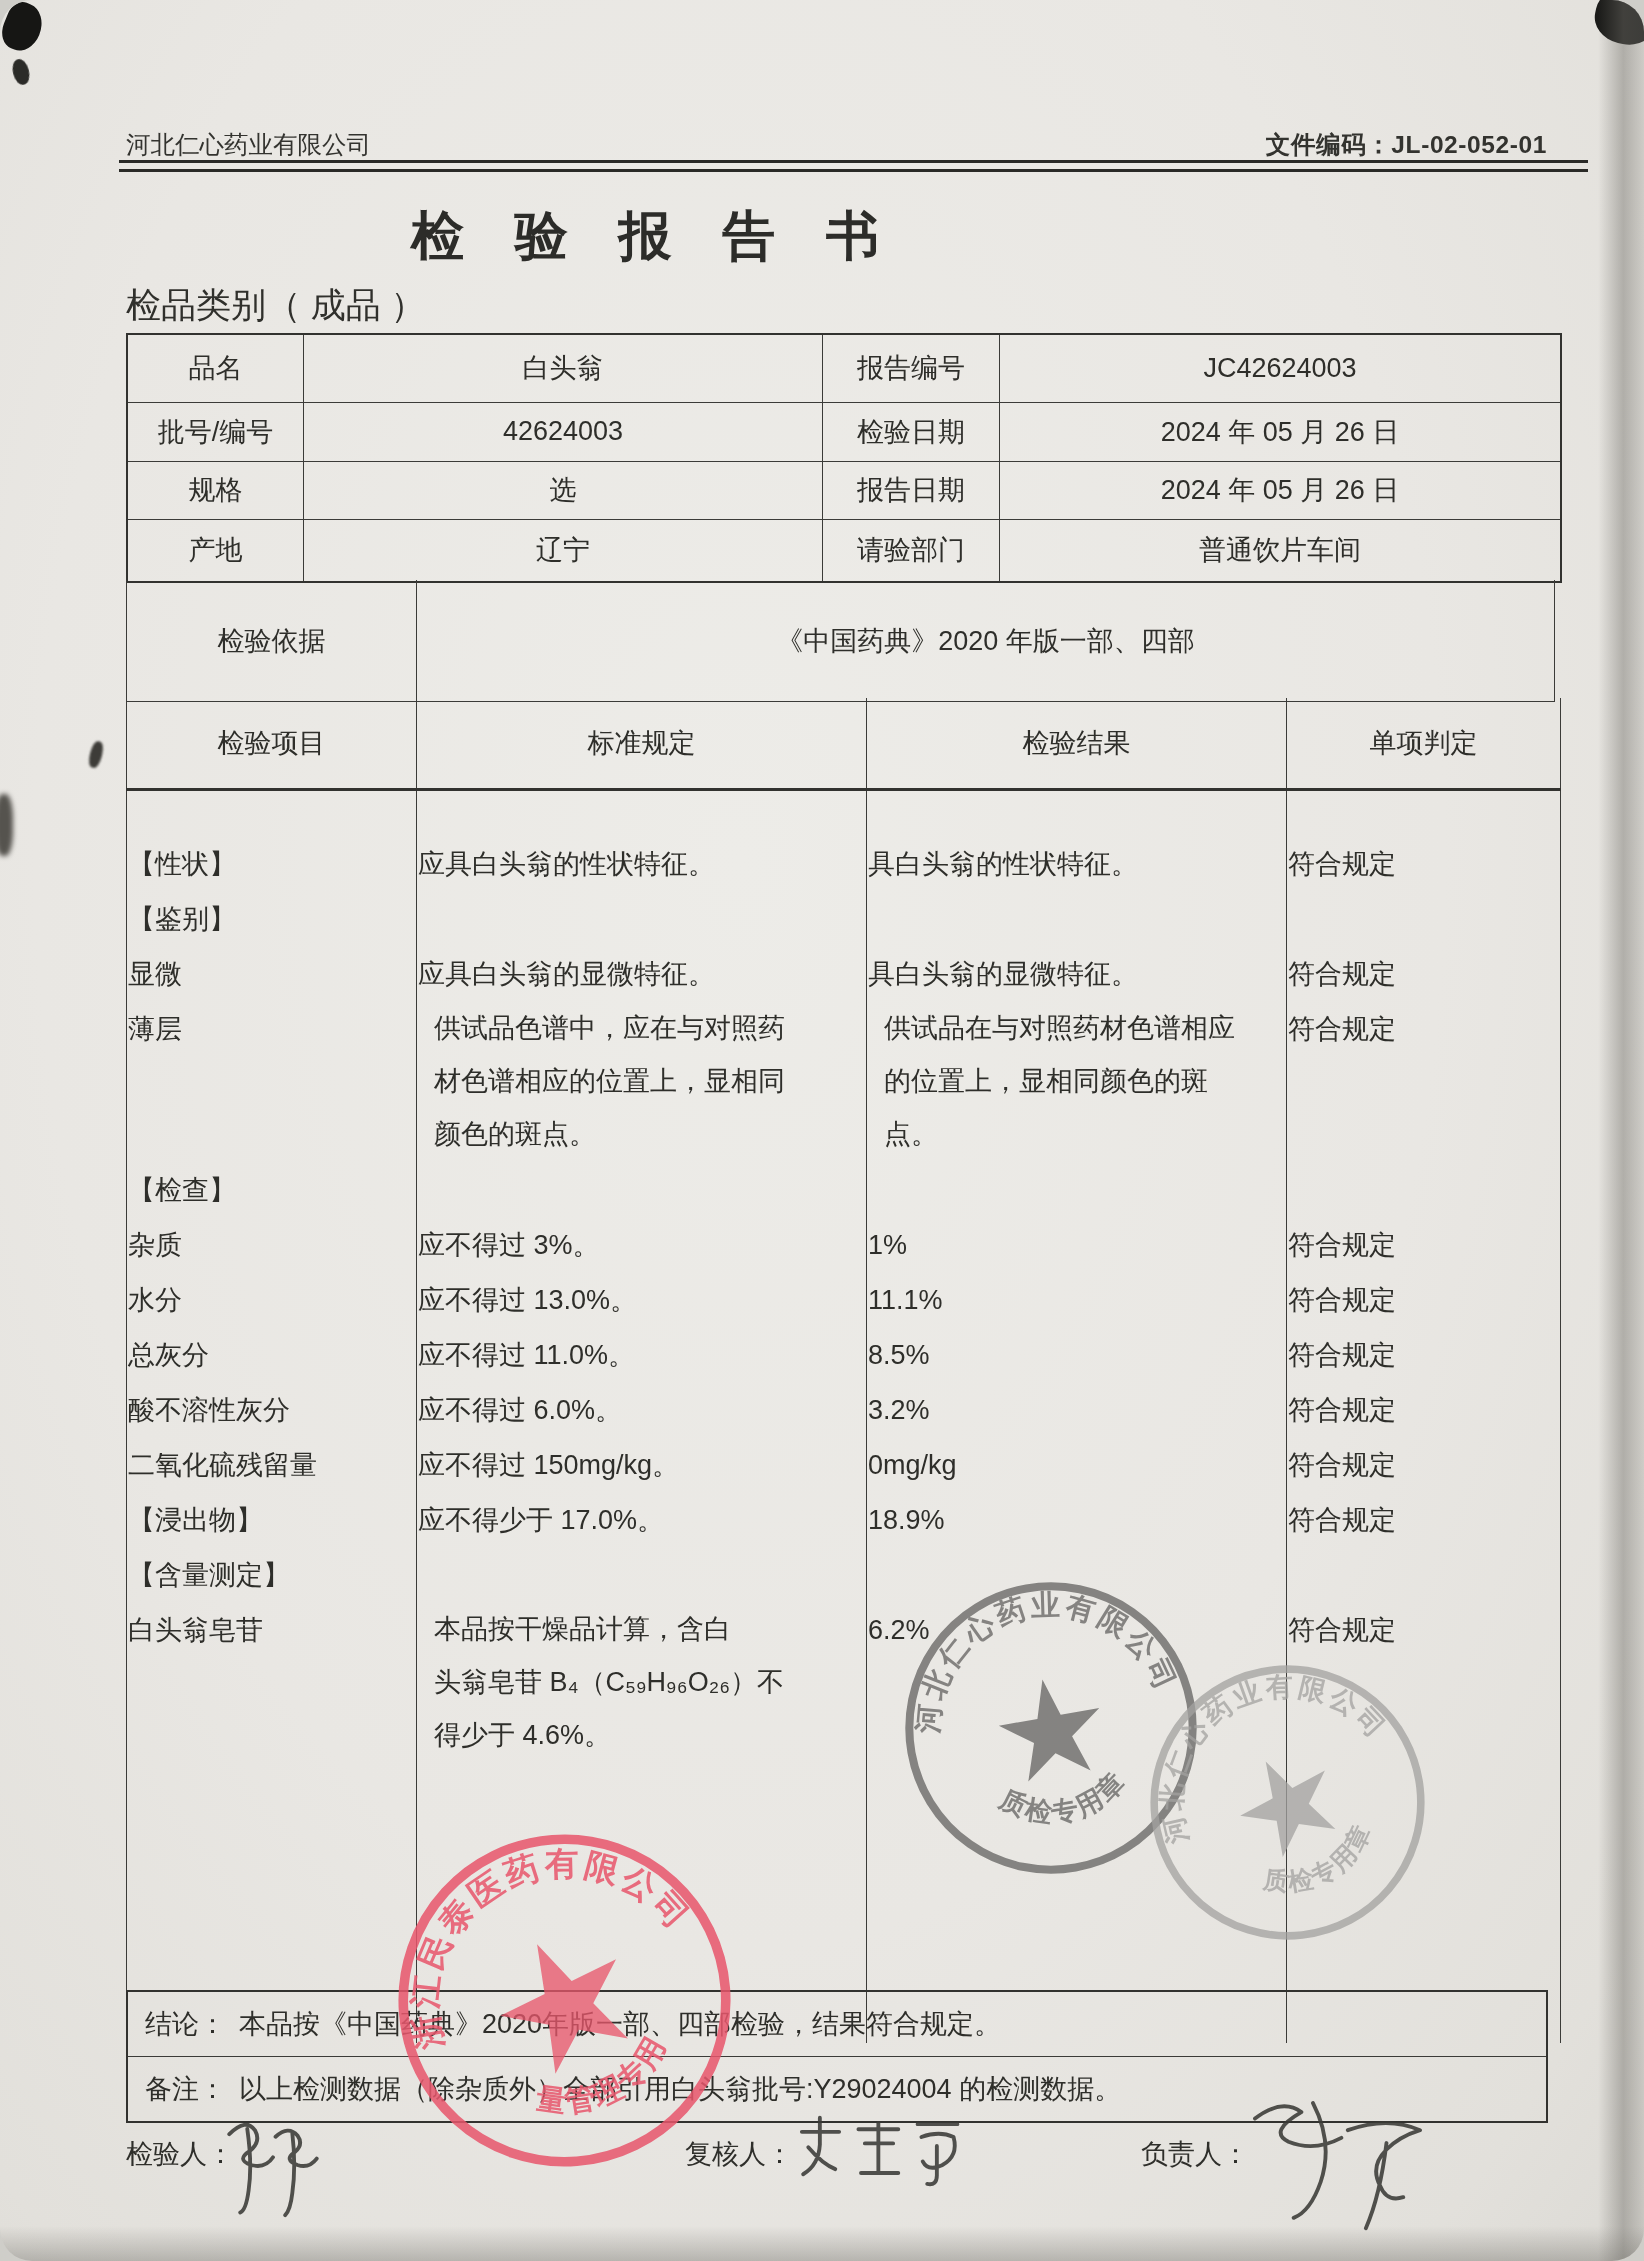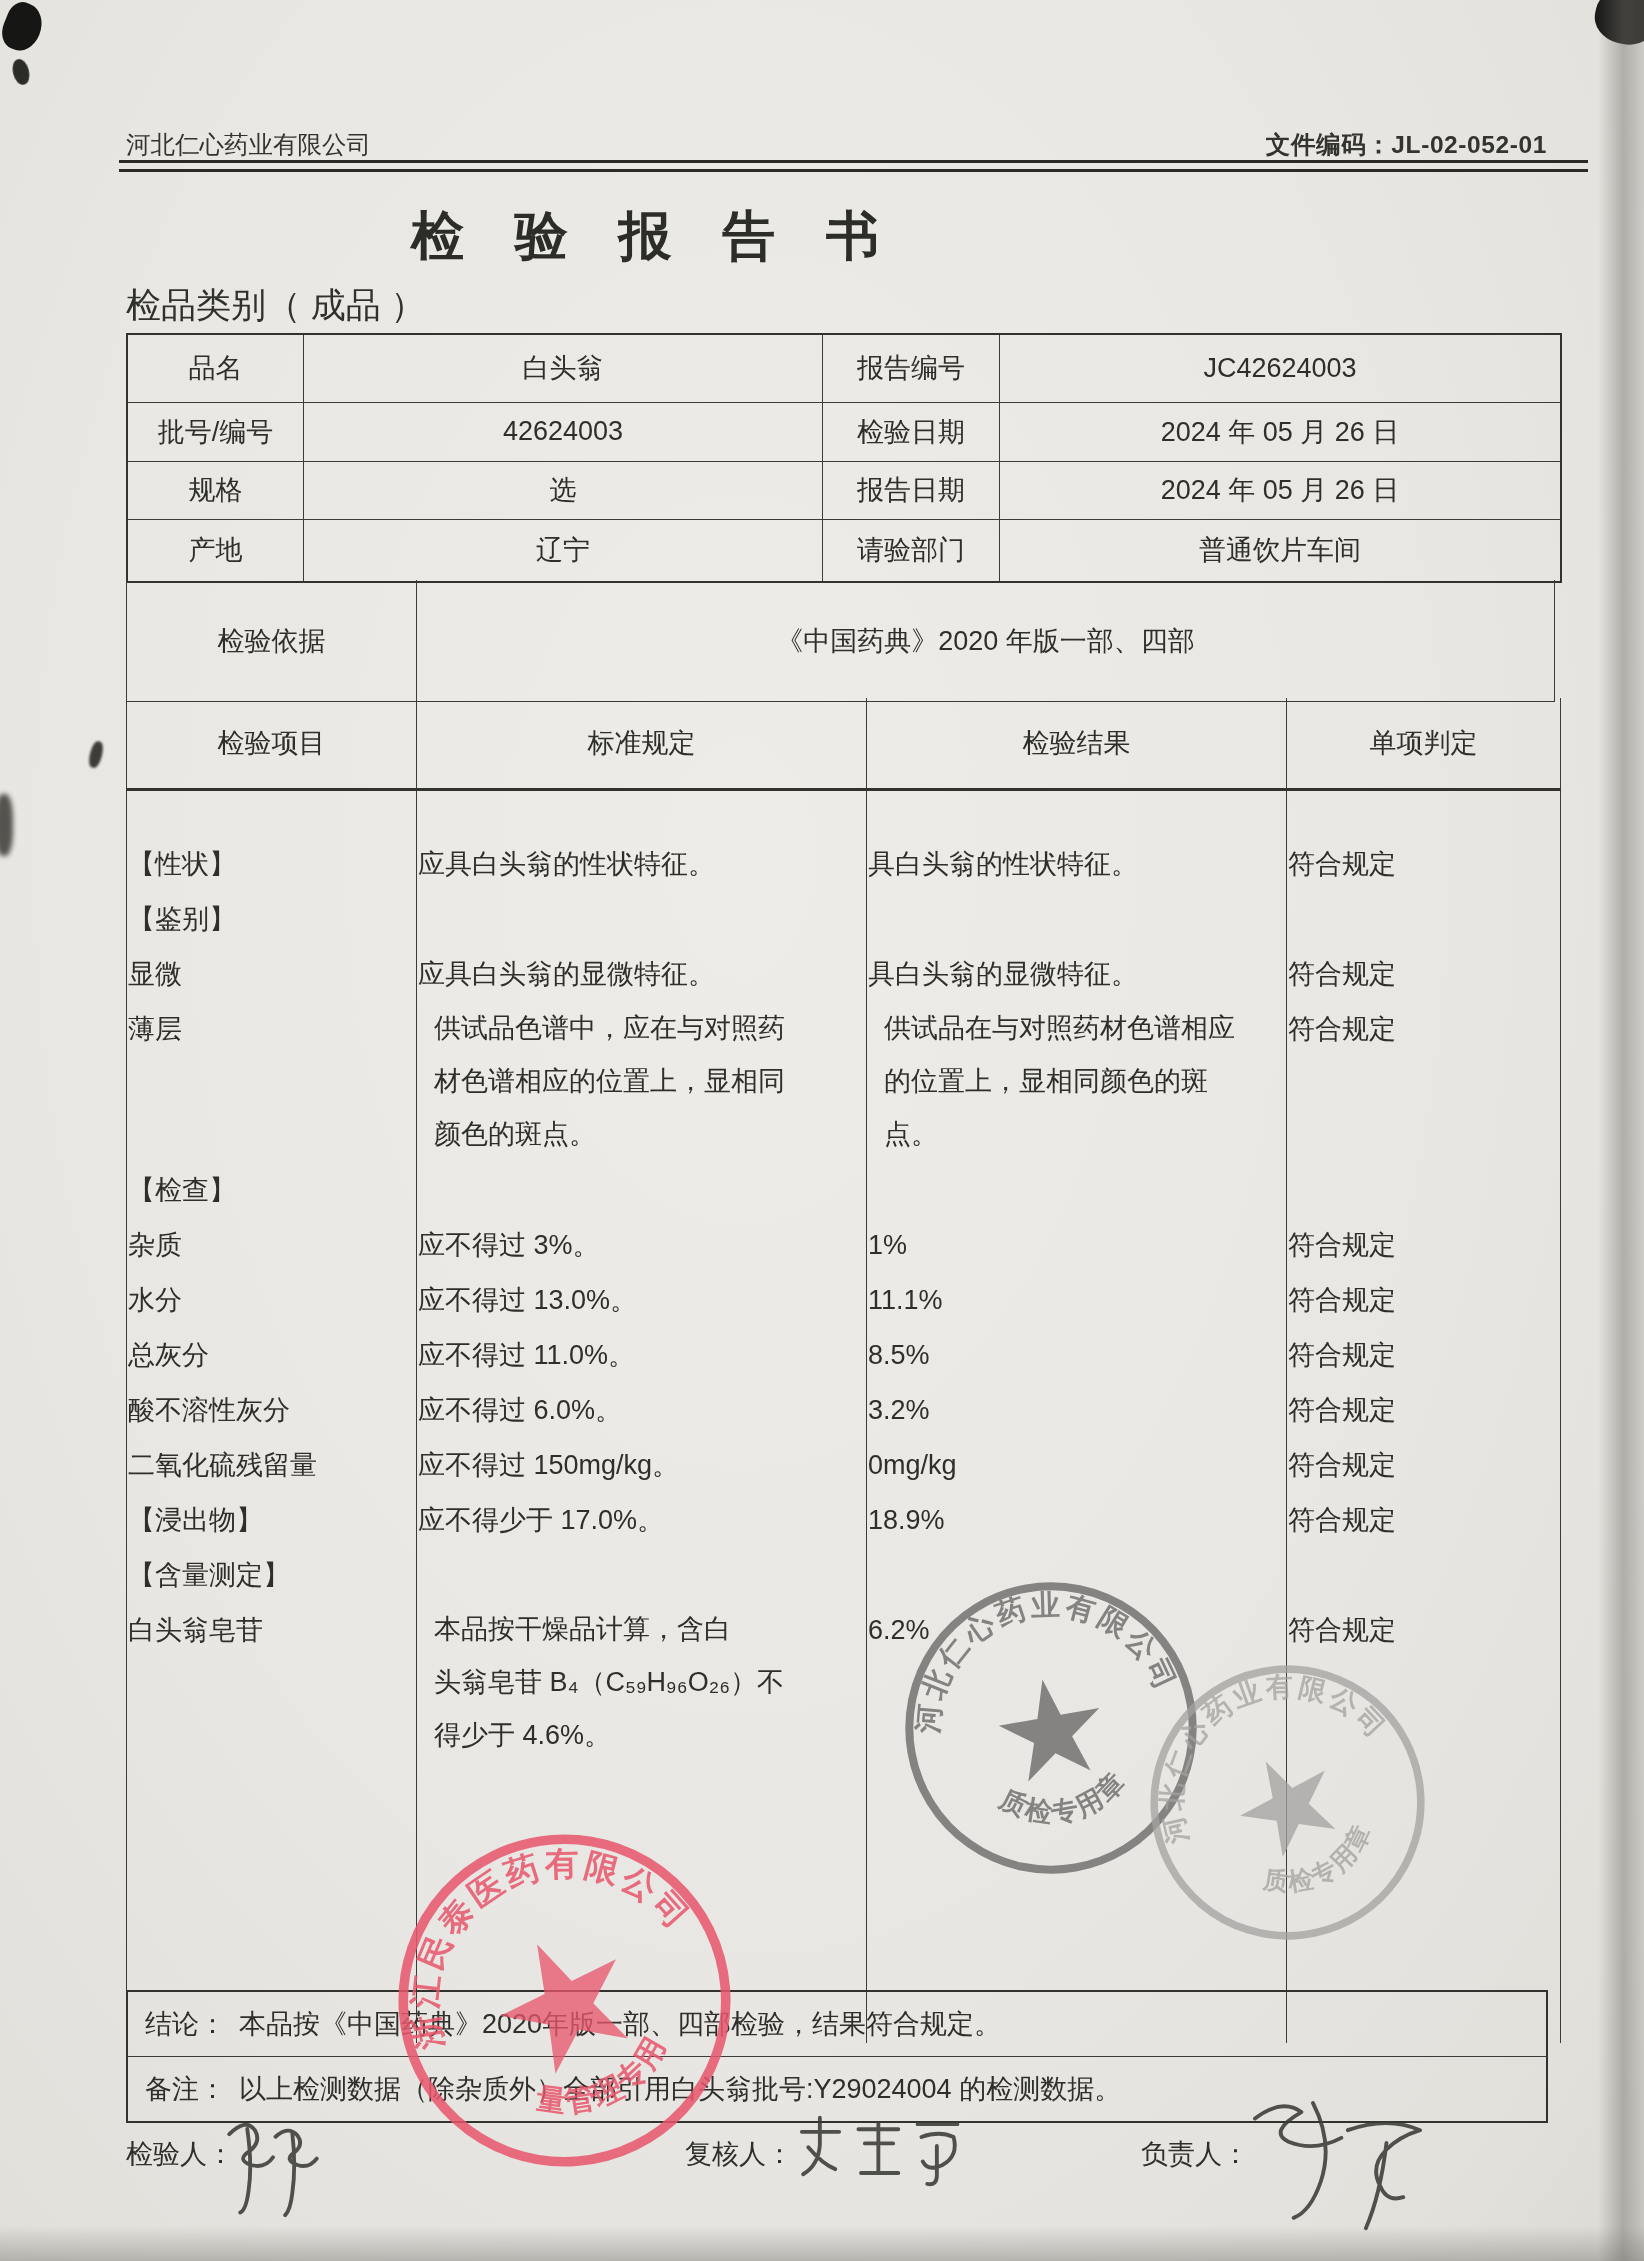--- a/index.html
+++ b/index.html
@@ -1,18 +1,18 @@
 <!DOCTYPE html>
 <html style="font-size:10.3px"><head>
 <meta charset="utf-8">
 <style>
   html,body{margin:0;padding:0;}
   body{width:1644px;height:2261px;background:#cfcec9;font-family:"Liberation Sans","DejaVu Sans",sans-serif;}
   .page{position:relative;width:1644px;height:2261px;overflow:hidden;color:#2e2e2c;
-        background:radial-gradient(ellipse at 45% 38%, #edecE8 0%, #e9e7e3 55%, #e2e0db 88%, #dcdad5 100%);}
+        background:radial-gradient(ellipse at 45% 38%, #edecE8 0%, #e9e7e3 55%, #e2e0db 88%, #dcdad5 100%);border-radius:32px;}
   
   .art{position:absolute;pointer-events:none;}
   .a-tl1{left:3.9px;top:2.6px;width:37px;height:48px;background:#161614;border-radius:38% 55% 50% 45%;transform:rotate(22deg);}
   .a-tl2{left:13px;top:59px;width:15.5px;height:26px;background:#2b2b28;border-radius:50%;filter:blur(0.6px);transform:rotate(-14deg);}
   .a-tr1{right:-13px;top:-10.3px;width:62px;height:54px;background:#1b1b19;border-radius:46%;transform:rotate(12deg);}
   .a-lsmudge{left:-5.2px;top:794px;width:18px;height:62px;background:#55534e;filter:blur(2.6px);border-radius:40%;}
   .a-speck{left:90px;top:741px;width:11.6px;height:27px;background:#3d3c38;filter:blur(1px);border-radius:45%;transform:rotate(14deg);}
   .edge-right{right:0;top:0;width:46px;height:100%;
        background:linear-gradient(to right, rgba(125,123,117,0) 0%, rgba(112,110,104,0.45) 55%, rgba(150,148,142,0.28) 100%);}
   .edge-bottom{left:0;bottom:0;width:100%;height:35px;

